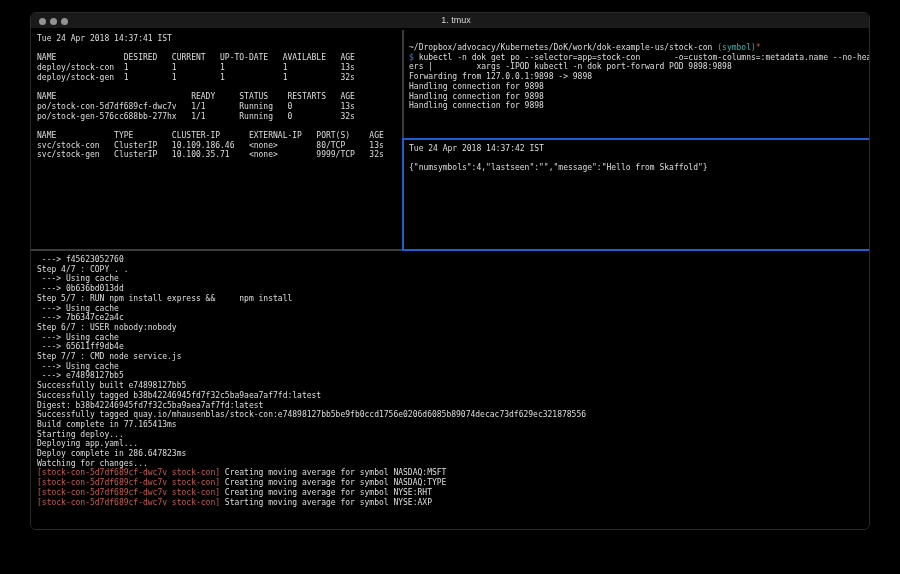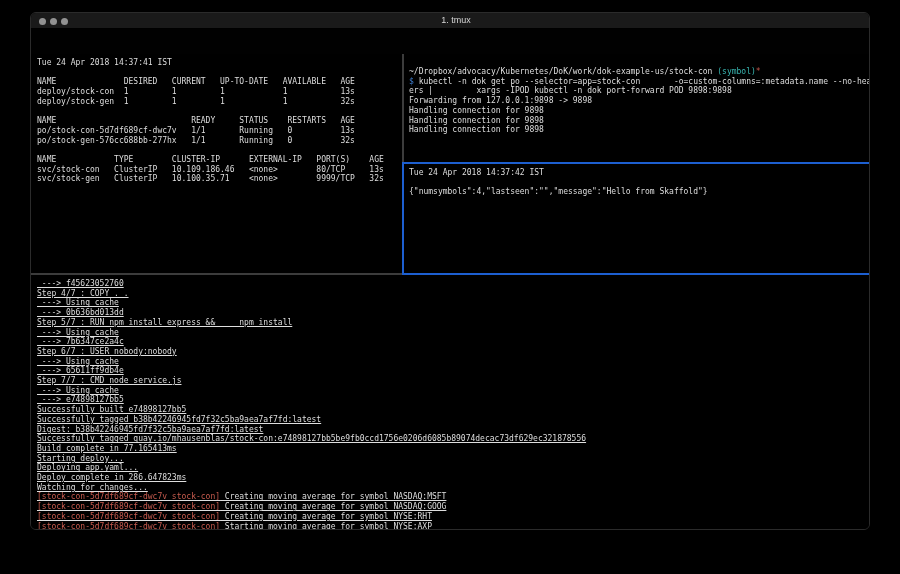--- a/index.html
+++ b/index.html
@@ -18,28 +18,28 @@
     background:#1a1a1a; border-bottom:1px solid #000;
   }
   .dots { position:absolute; left:8px; top:5px; display:flex; gap:4px; }
   .dot { width:7px; height:7px; border-radius:50%; background:#929292; }
   .titletext {
     position:absolute; left:12px; right:0; top:2px; text-align:center;
     font-family:"Liberation Sans", sans-serif; font-size:9px; color:#d6d6d6;
   }
   .content {
     position:absolute; left:0; top:17px; right:0; bottom:0; background:#000;
-    font-size:8px; line-height:9.7px; color:#dedede;margin-top:24px;
+    font-size:8px; line-height:9.7px; color:#dedede;
   }
   .pre { white-space:pre; }
   .pane { position:absolute; overflow:hidden; }
   .pane-top-left   { left:0;  top:0;   width:371px; height:219px; padding:4px 0 0 6px; }
   .pane-top-right  { left:373px; top:0; right:0; height:108px; padding:13px 0 0 5px; }
   .pane-mid-right  { left:373px; top:110px; right:0; height:110px; padding:4px 0 0 5px; }
-  .pane-bottom     { left:0; top:221px; right:0; height:266px; padding:4px 0 0 6px;text-decoration:underline; }
+  .pane-bottom     { left:0; top:221px; right:0; height:266px; padding:4px 0 0 6px; }
 
   .vborder-gray { position:absolute; left:371px; top:0; width:2px; height:108px; background:#3c3c3c; }
   .vborder-blue { position:absolute; left:371px; top:108px; width:2px; height:111px; background:#1d5fd0; }
   .hborder-right-blue { position:absolute; left:371px; top:108px; right:0; height:2px; background:#1d5fd0; }
   .hborder-main-gray  { position:absolute; left:0; top:219px; width:371px; height:2px; background:#3c3c3c; }
   .hborder-main-blue  { position:absolute; left:371px; top:219px; right:0; height:2px; background:#1d5fd0; }
 
   .c-red  { color:#c75b4e; }
   .c-cyan { color:#39b5b0; }
   .c-blue { color:#3f7fd0; }
@@ -133,21 +133,21 @@
 Successfully built e74898127bb5
 Successfully tagged b38b42246945fd7f32c5ba9aea7af7fd:latest
 Digest: b38b42246945fd7f32c5ba9aea7af7fd:latest
 Successfully tagged quay.io/mhausenblas/stock-con:e74898127bb5be9fb0ccd1756e0206d6085b89074decac73df629ec321878556
 Build complete in 77.165413ms
 Starting deploy...
 Deploying app.yaml...
 Deploy complete in 286.647823ms
 Watching for changes...</div>
         <div class="pre"><span class="c-red">[stock-con-5d7df689cf-dwc7v stock-con]</span><span> Creating moving average for symbol NASDAQ:MSFT</span></div>
-        <div class="pre"><span class="c-red">[stock-con-5d7df689cf-dwc7v stock-con]</span><span> Creating moving average for symbol NASDAQ:GOOG</span></div>
+        <div class="pre"><span class="c-red">[stock-con-5d7df689cf-dwc7v stock-con]</span><span> Creating moving average for symbol NASDAQ:TYPE</span></div>
         <div class="pre"><span class="c-red">[stock-con-5d7df689cf-dwc7v stock-con]</span><span> Creating moving average for symbol NYSE:RHT</span></div>
         <div class="pre"><span class="c-red">[stock-con-5d7df689cf-dwc7v stock-con]</span><span> Starting moving average for symbol NYSE:AXP</span></div>
       </div>
 
 
     </div>
   </div>
 </div>
 
 </body></html>

